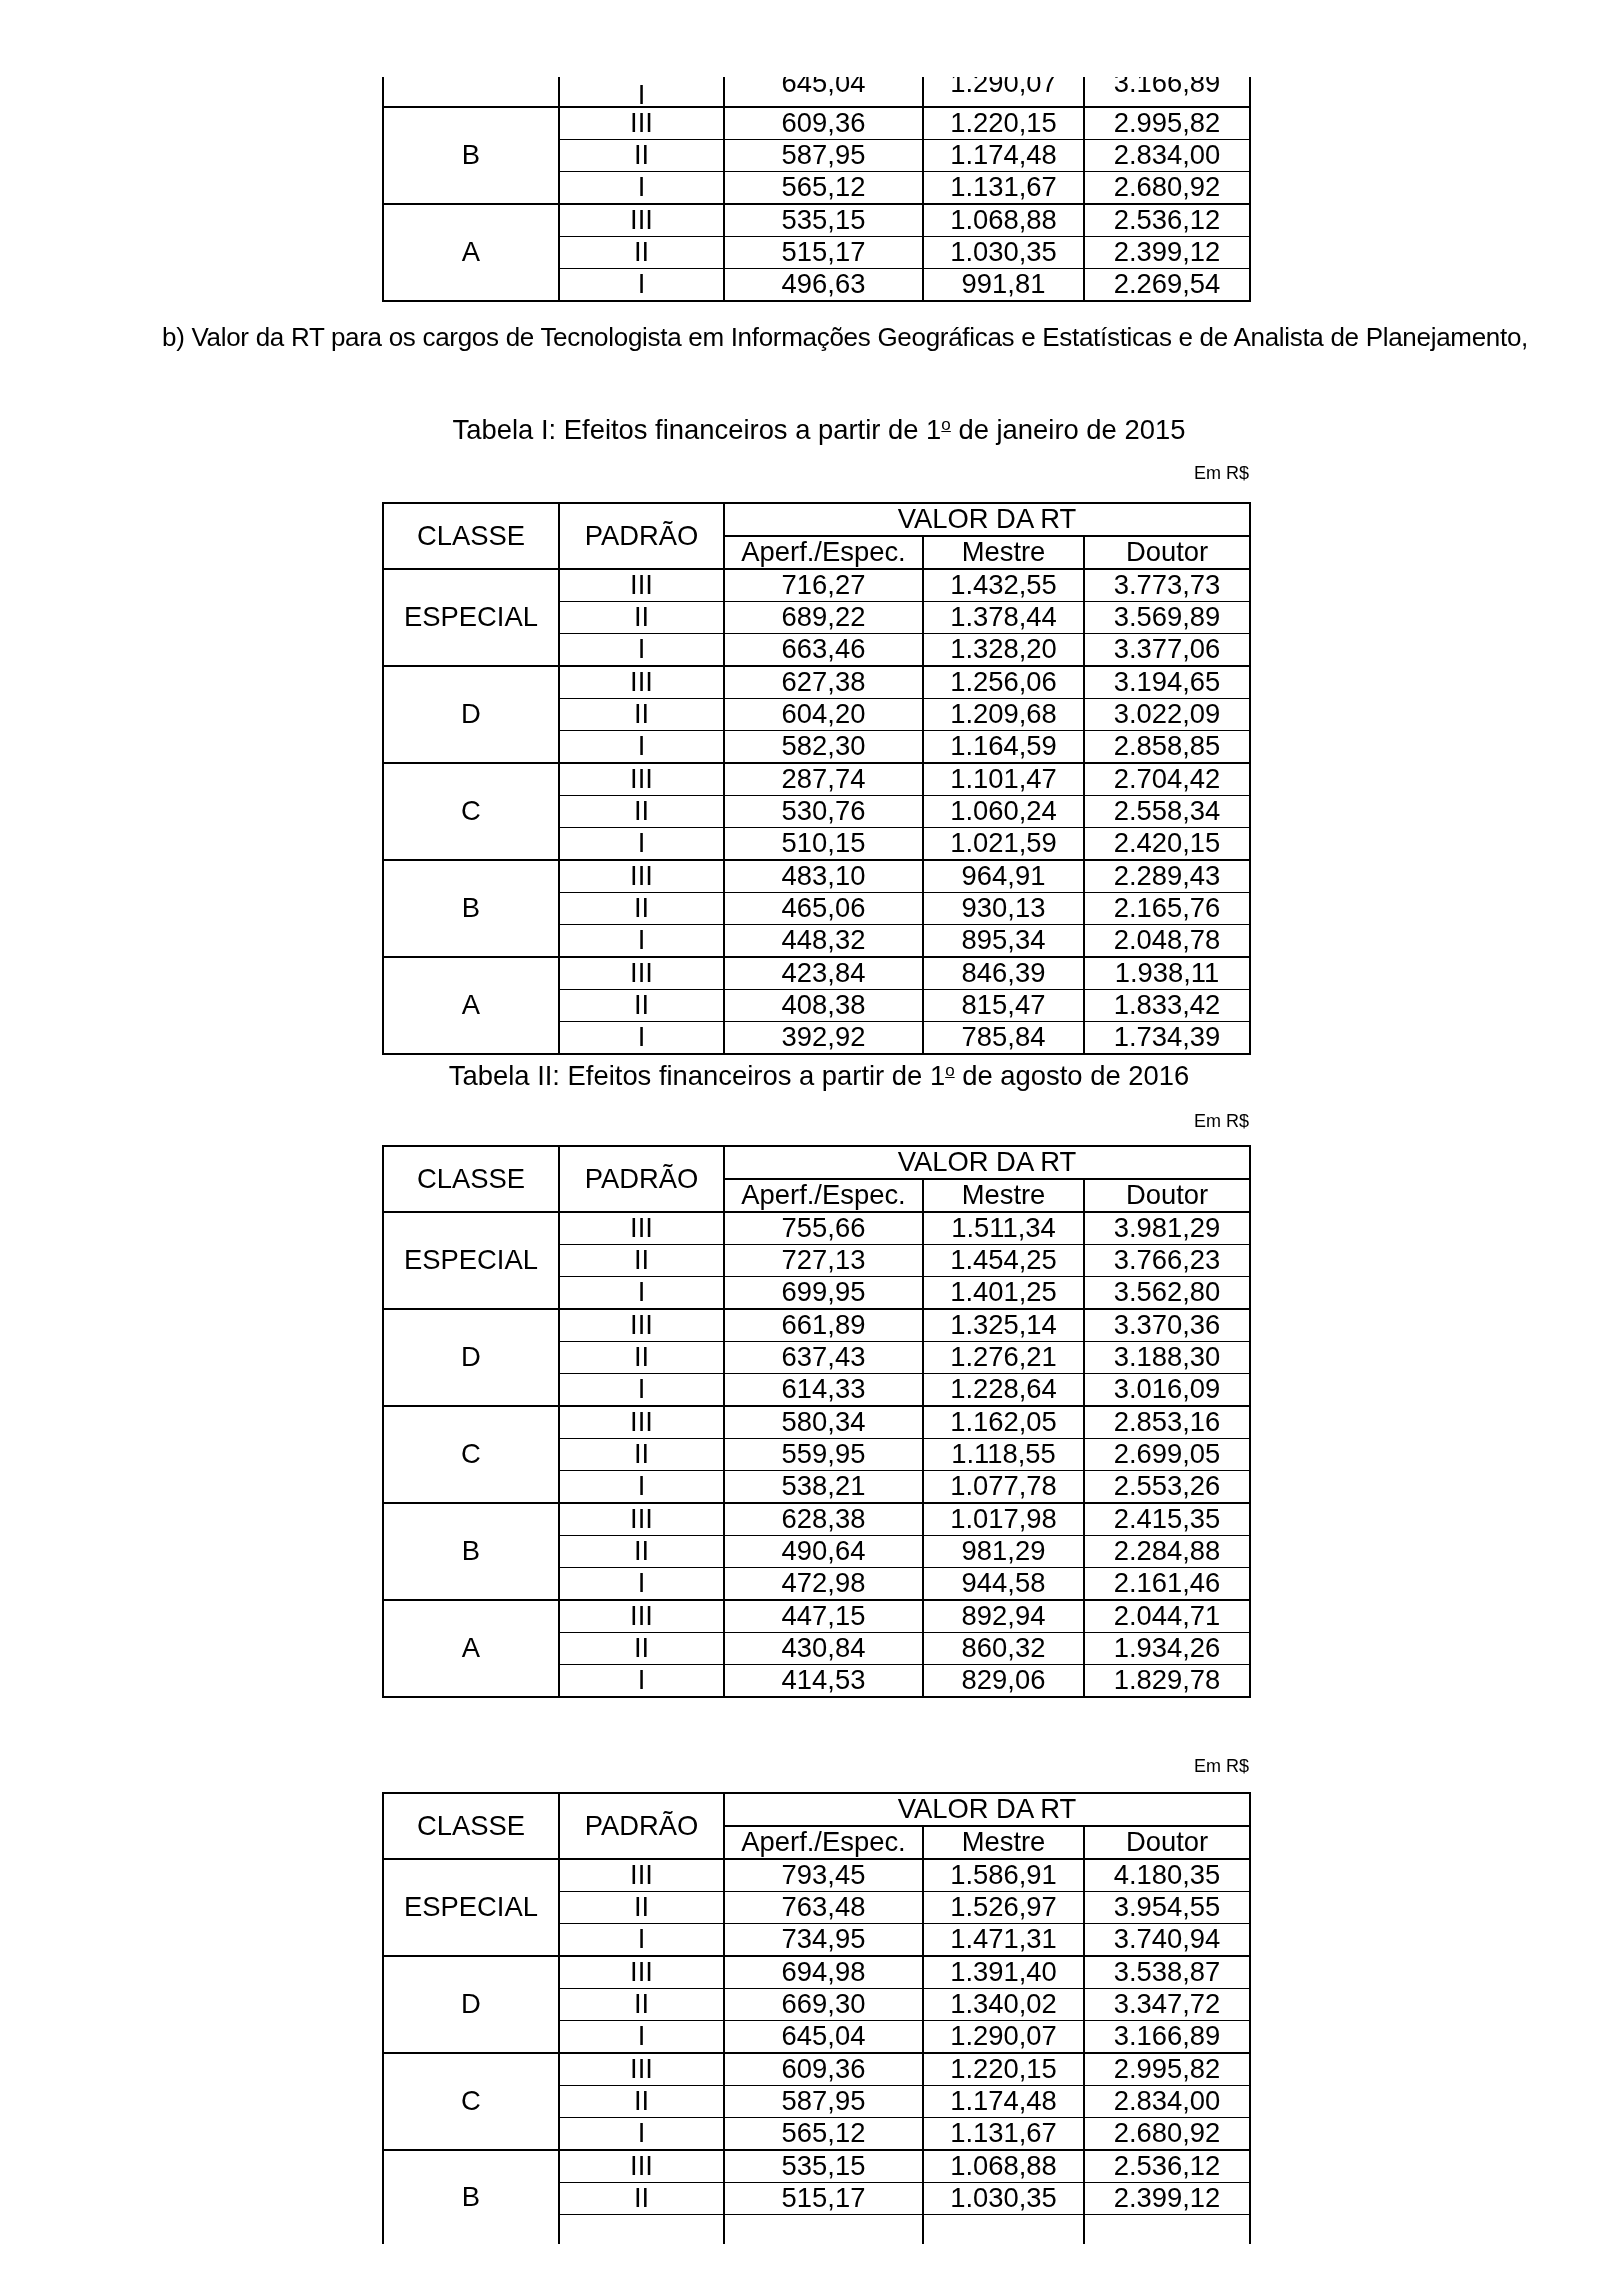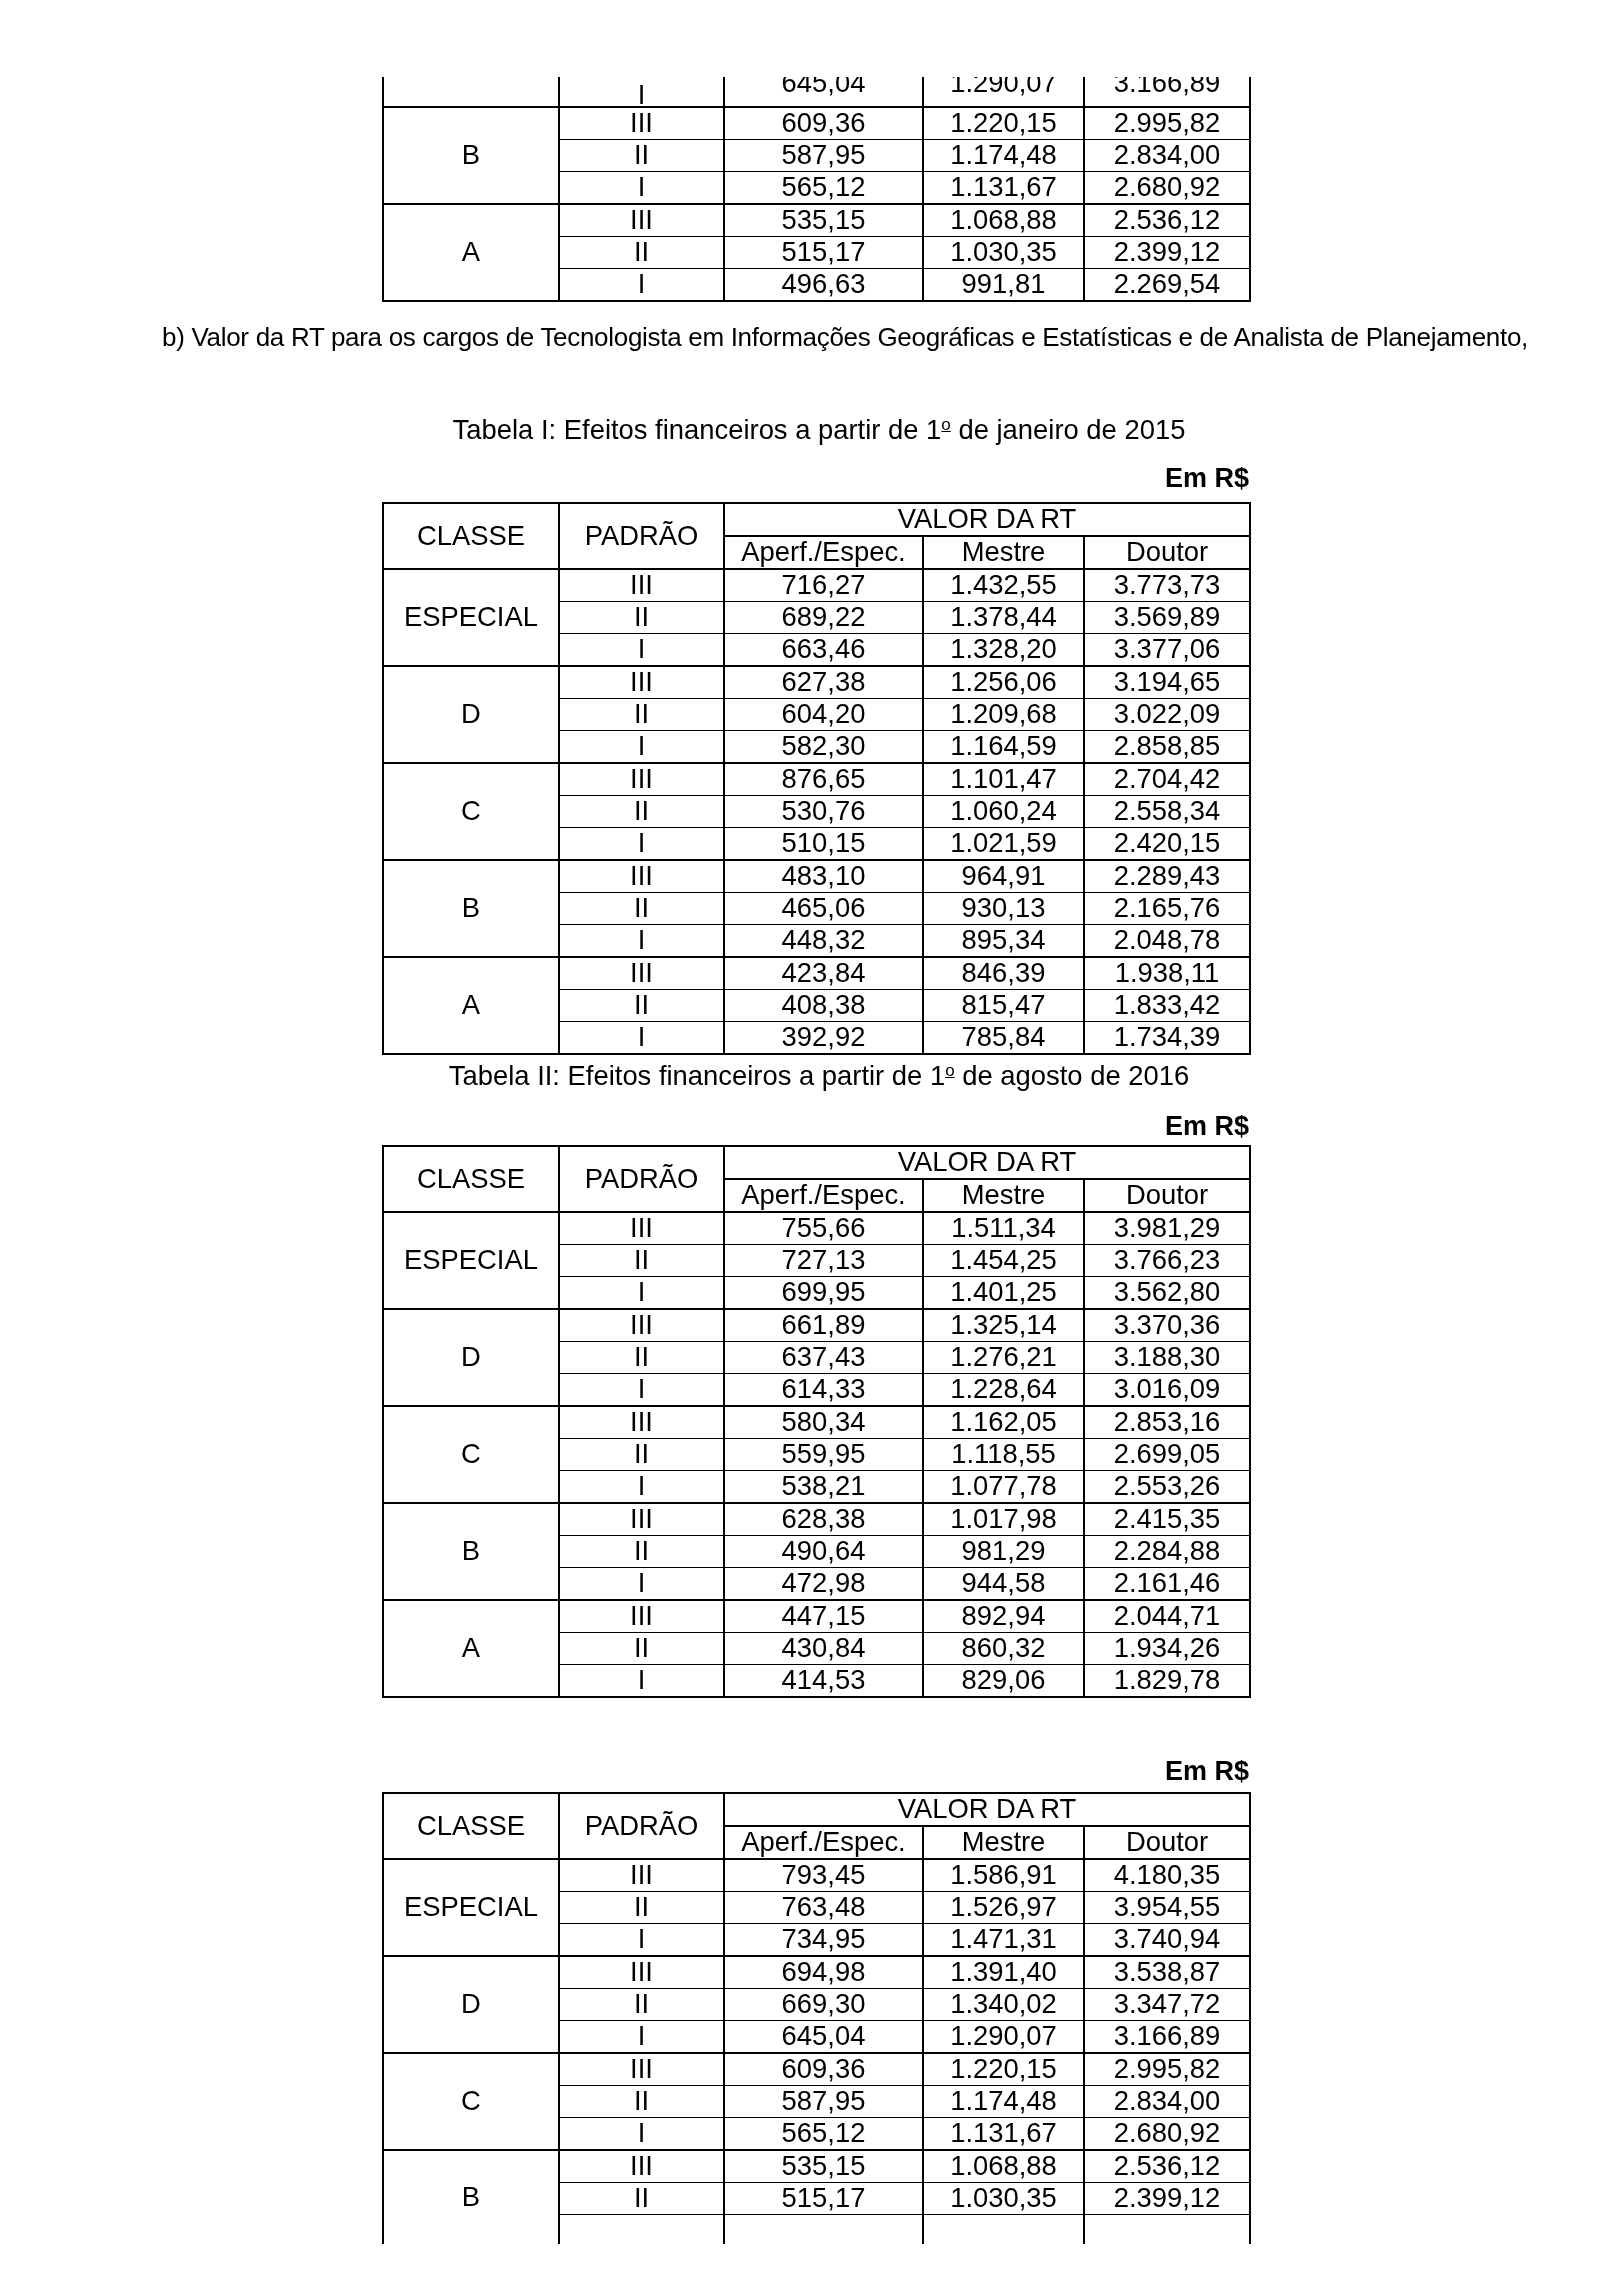--- a/index.html
+++ b/index.html
@@ -29,21 +29,21 @@
   
   .clip-bottom-table{border-bottom:none;}
   .doc-table tr.empty-clipped td{border-bottom:none;height:29px;}
   .doc-table td.clip-bottom{border-bottom:none;}
 
   
   #paragraph{left:162px;top:320px;width:1411px;font-size:26px;line-height:34px;letter-spacing:-0.3px;margin:0;}
   .para-line{display:block;white-space:nowrap;}
   .tbl-title{left:0;width:1622px;text-align:center;font-size:27.4px;white-space:nowrap;padding-left:8px;}
   .ord{font-size:17px;text-decoration:underline;vertical-align:9.1px;}
-  .em-label{left:382px;width:867px;text-align:right;font-size:27px;font-weight:bold;}
+  .em-label{left:382px;width:867px;text-align:right;font-size:18px;}
 
   #title-1{top:414px}   #em-1{top:463px}   #table1-wrap{left:382px;top:502px}
   #title-2{top:1060px}  #em-2{top:1111px}  #table2-wrap{left:382px;top:1145px}
   #title-3{top:1703px}  #em-3{top:1756px}  #table3-wrap{left:382px;top:1792px}
   #fragment-wrap{left:382px;top:77px;}
 </style>
 </head>
 <body>
 
 <div class="page">
@@ -185,21 +185,21 @@
           </tr>
           <tr>
             <td>I</td>
             <td>582,30</td>
             <td>1.164,59</td>
             <td>2.858,85</td>
           </tr>
           <tr class="group-start">
             <td class="classe-cell" rowspan="3">C</td>
             <td>III</td>
-            <td>876,65</td>
+            <td>287,74</td>
             <td>1.101,47</td>
             <td>2.704,42</td>
           </tr>
           <tr>
             <td>II</td>
             <td>530,76</td>
             <td>1.060,24</td>
             <td>2.558,34</td>
           </tr>
           <tr>

